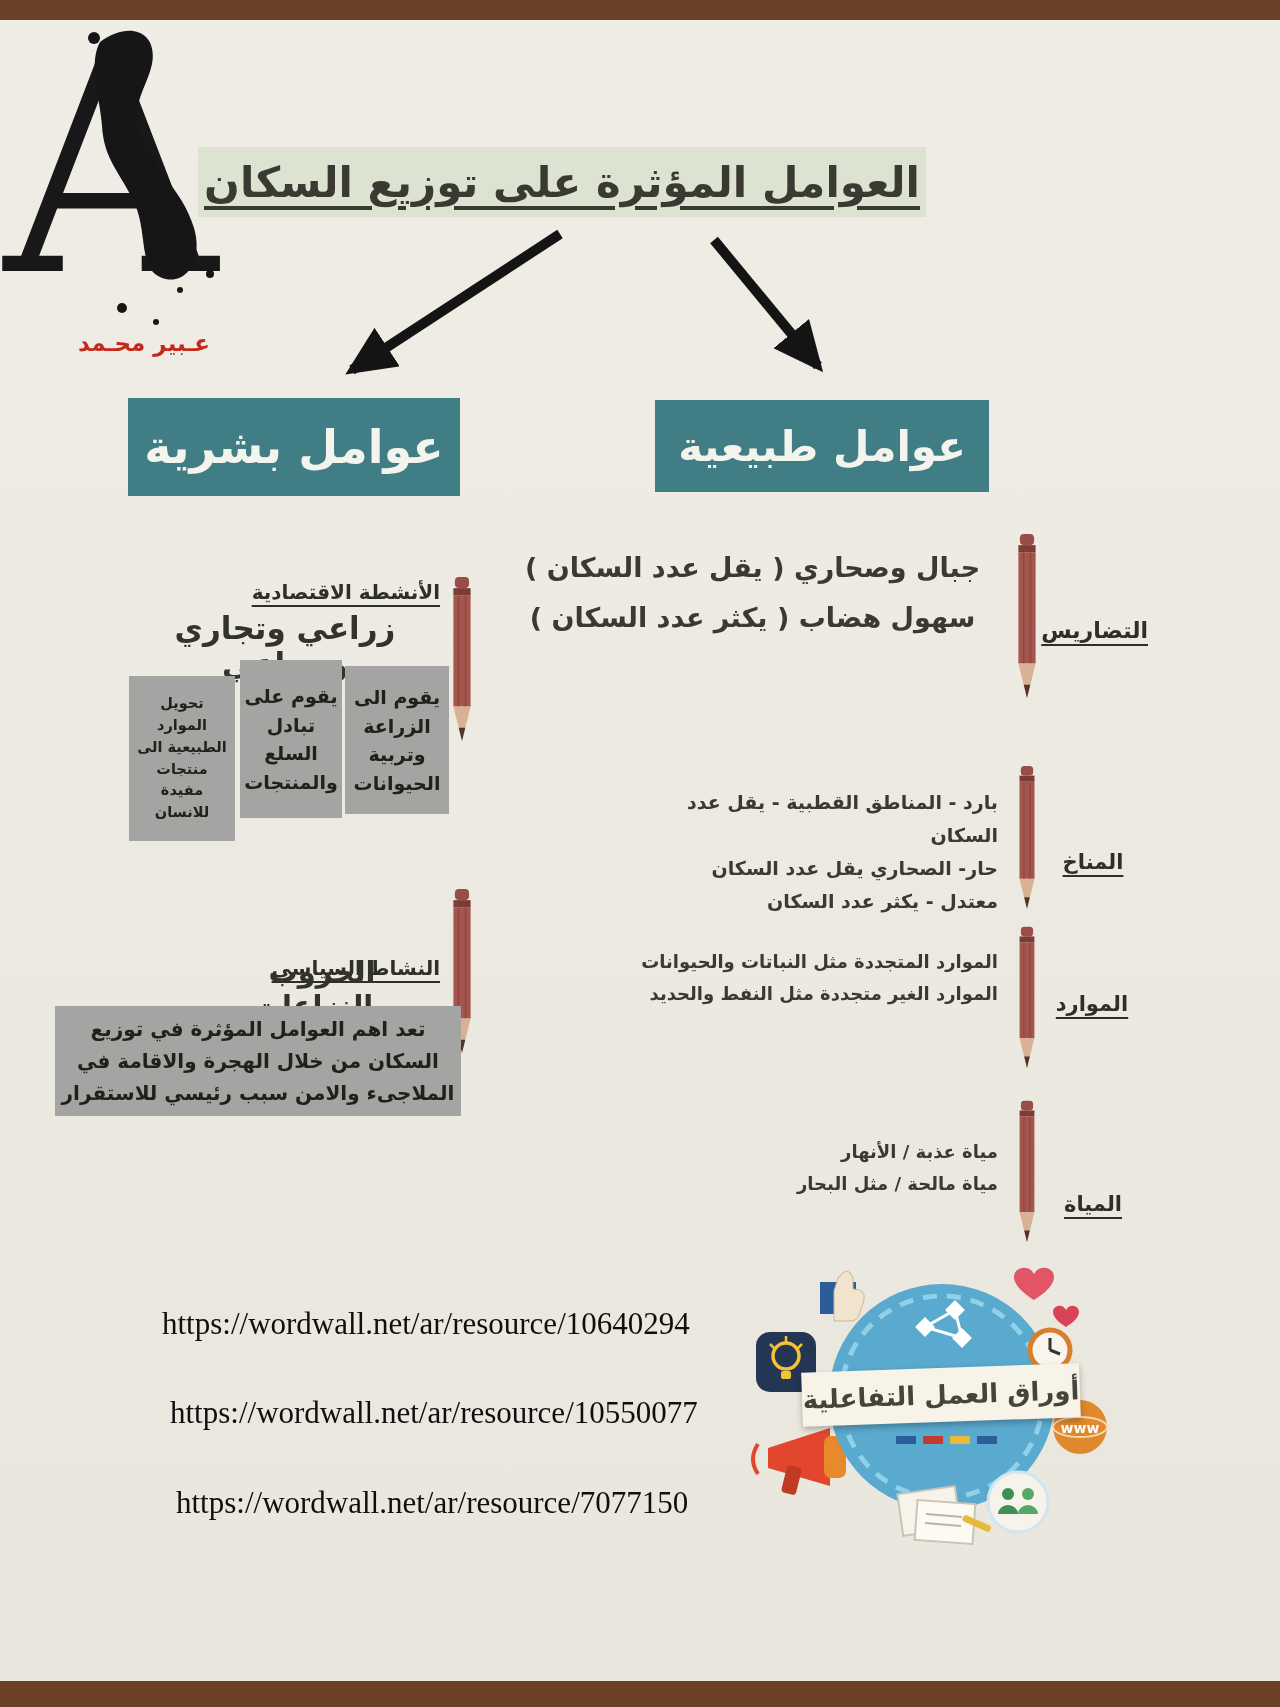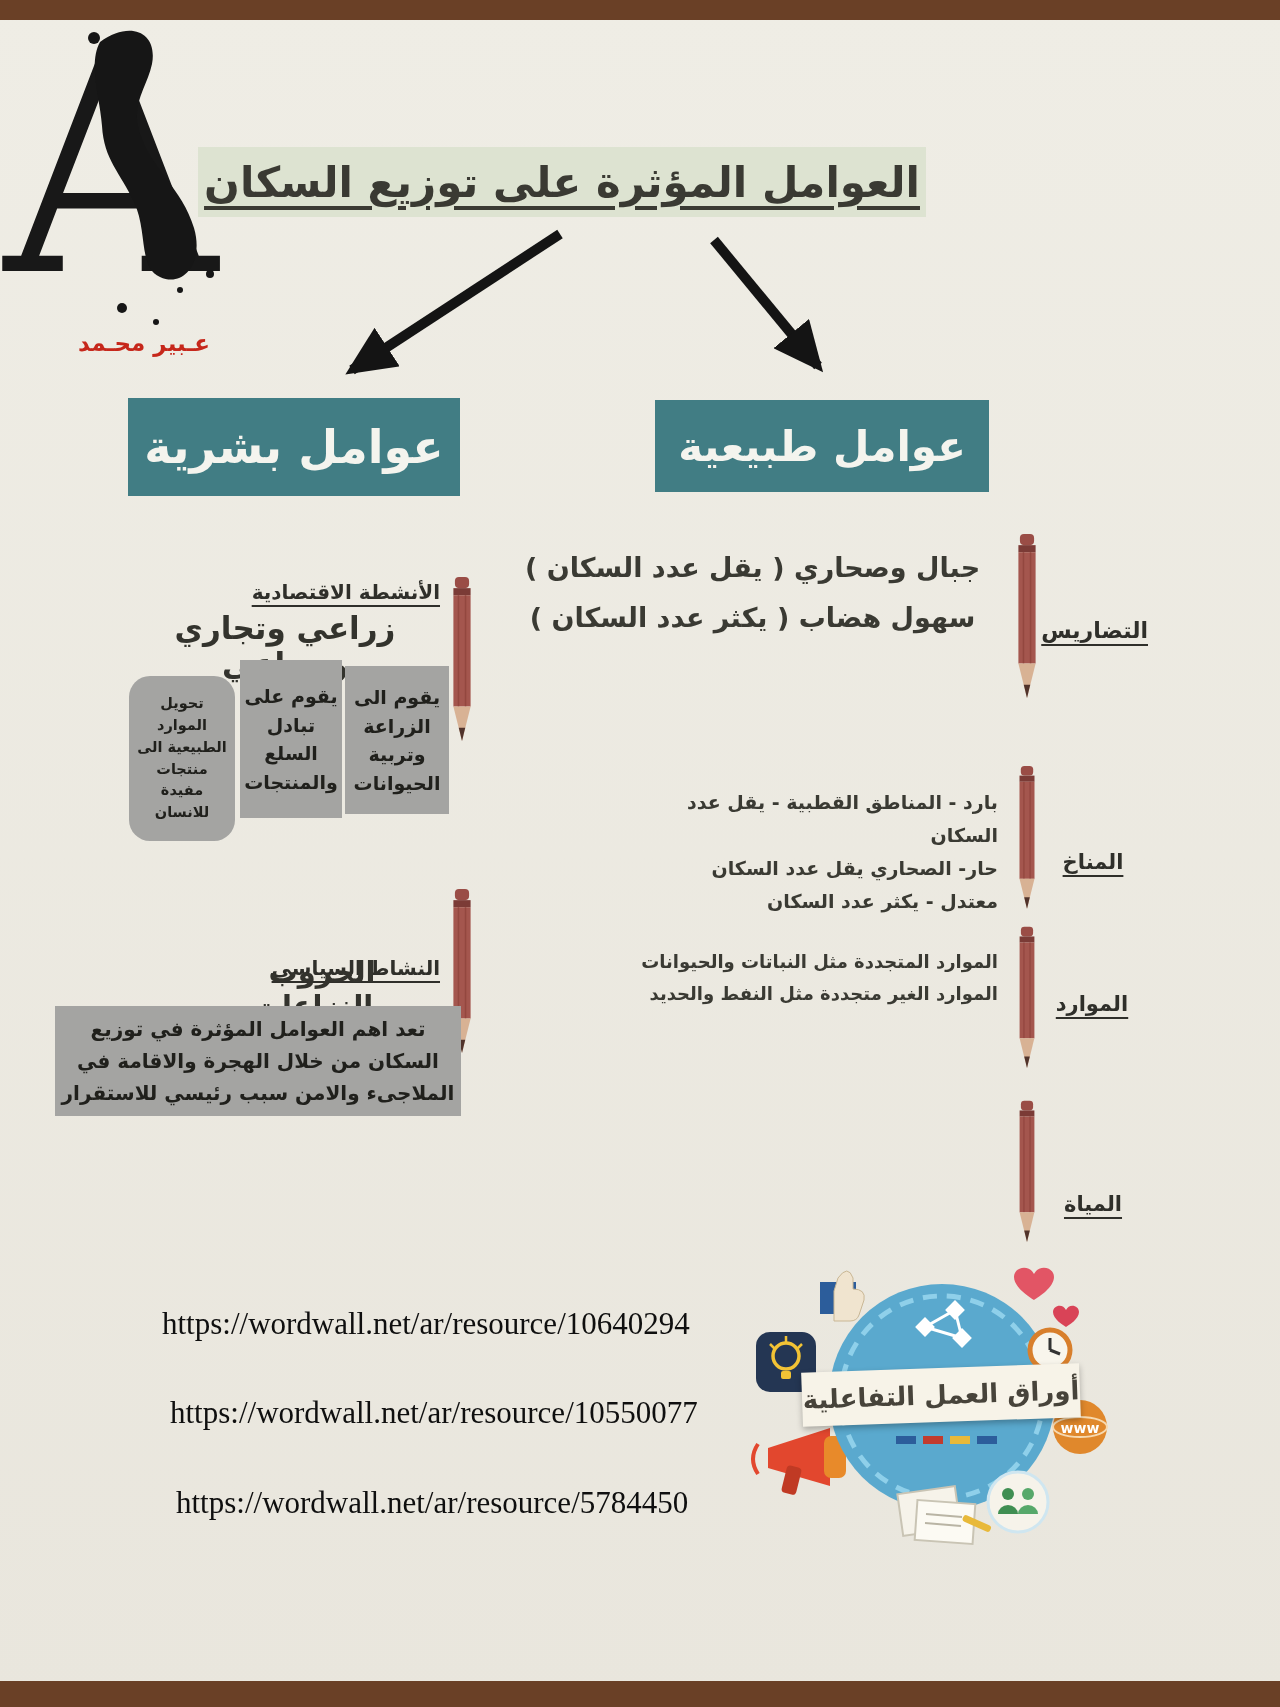--- a/index.html
+++ b/index.html
@@ -95,41 +95,45 @@
     </svg>
   <div class="abs nat-lines" style="left:640px;top:946px;width:358px;font-size:18px;line-height:32px;">
     <div>الموارد المتجددة مثل النباتات والحيوانات</div>
     <div>الموارد الغير متجددة مثل النفط والحديد</div>
   </div>
 
   <div class="abs nat-label" style="left:1060px;top:1160px;width:66px;font-size:21px;">المياة</div>
   <svg class="abs" style="left:1012px;top:1100px;" width="30" height="148" viewBox="0 0 28 170">
       <use href="#pencil-shape"></use>
     </svg>
+  <div class="abs nat-lines" style="left:700px;top:1136px;width:298px;font-size:18px;line-height:32px;">
+    <div>مياة عذبة / الأنهار</div>
+    <div>مياة مالحة / مثل البحار</div>
+  </div>
 
   <svg class="abs" style="left:447px;top:576px;" width="30" height="172" viewBox="0 0 28 170">
       <use href="#pencil-shape"></use>
     </svg>
   <div class="abs sec-label" style="left:248px;top:580px;width:192px;font-size:20px;">الأنشطة الاقتصادية</div>
   <div class="abs sec-heading" style="left:126px;top:610px;width:318px;font-size:31px;">زراعي وتجاري وصناعي</div>
 
   <div class="abs card" style="left:345px;top:666px;width:96px;height:140px;font-size:19px;">يقوم الى الزراعة وتربية الحيوانات</div>
   <div class="abs card" style="left:240px;top:660px;width:94px;height:150px;font-size:19px;">يقوم على تبادل السلع والمنتجات</div>
-  <div class="abs card" style="left:129px;top:676px;width:98px;height:157px;font-size:14.5px;border-radius:21px;">تحويل الموارد الطبيعية الى منتجات مفيدة للانسان</div>
+  <div class="abs card" style="left:129px;top:676px;width:98px;height:157px;font-size:14.5px;">تحويل الموارد الطبيعية الى منتجات مفيدة للانسان</div>
 
   <svg class="abs" style="left:447px;top:888px;" width="30" height="172" viewBox="0 0 28 170">
       <use href="#pencil-shape"></use>
     </svg>
   <div class="abs sec-label" style="left:245px;top:920px;width:195px;font-size:20px;margin-top:36px;">النشاط السياسي</div>
   <div class="abs sec-heading" style="left:198px;top:955px;width:248px;font-size:29px;">الحروب والنزاعات</div>
   <div class="abs card" style="left:55px;top:1006px;width:398px;height:102px;font-size:20px;line-height:1.6;">تعد اهم العوامل المؤثرة في توزيع السكان من خلال الهجرة والاقامة في الملاجىء والامن سبب رئيسي للاستقرار</div>
 
   <div class="abs url" style="left:162px;top:1297px;">https://wordwall.net/ar/resource/10640294</div>
   <div class="abs url" style="left:170px;top:1386px;">https://wordwall.net/ar/resource/10550077</div>
-  <div class="abs url" style="left:176px;top:1476px;">https://wordwall.net/ar/resource/5784450</div>
+  <div class="abs url" style="left:176px;top:1476px;">https://wordwall.net/ar/resource/7077150</div>
 
   <div class="abs" style="left:750px;top:1252px;width:385px;height:310px;">
     <svg width="385" height="310" viewBox="0 0 385 310">
 
       <g>
         <rect x="6" y="80" width="60" height="60" rx="14" fill="#243653"></rect>
         <circle cx="36" cy="104" r="13" fill="none" stroke="#f2c335" stroke-width="3.5"></circle>
         <rect x="31" y="119" width="10" height="8" rx="2" fill="#f2c335"></rect>
         <line x1="20" y1="92" x2="25" y2="97" stroke="#f2c335" stroke-width="2.5"></line>
         <line x1="52" y1="92" x2="47" y2="97" stroke="#f2c335" stroke-width="2.5"></line>

